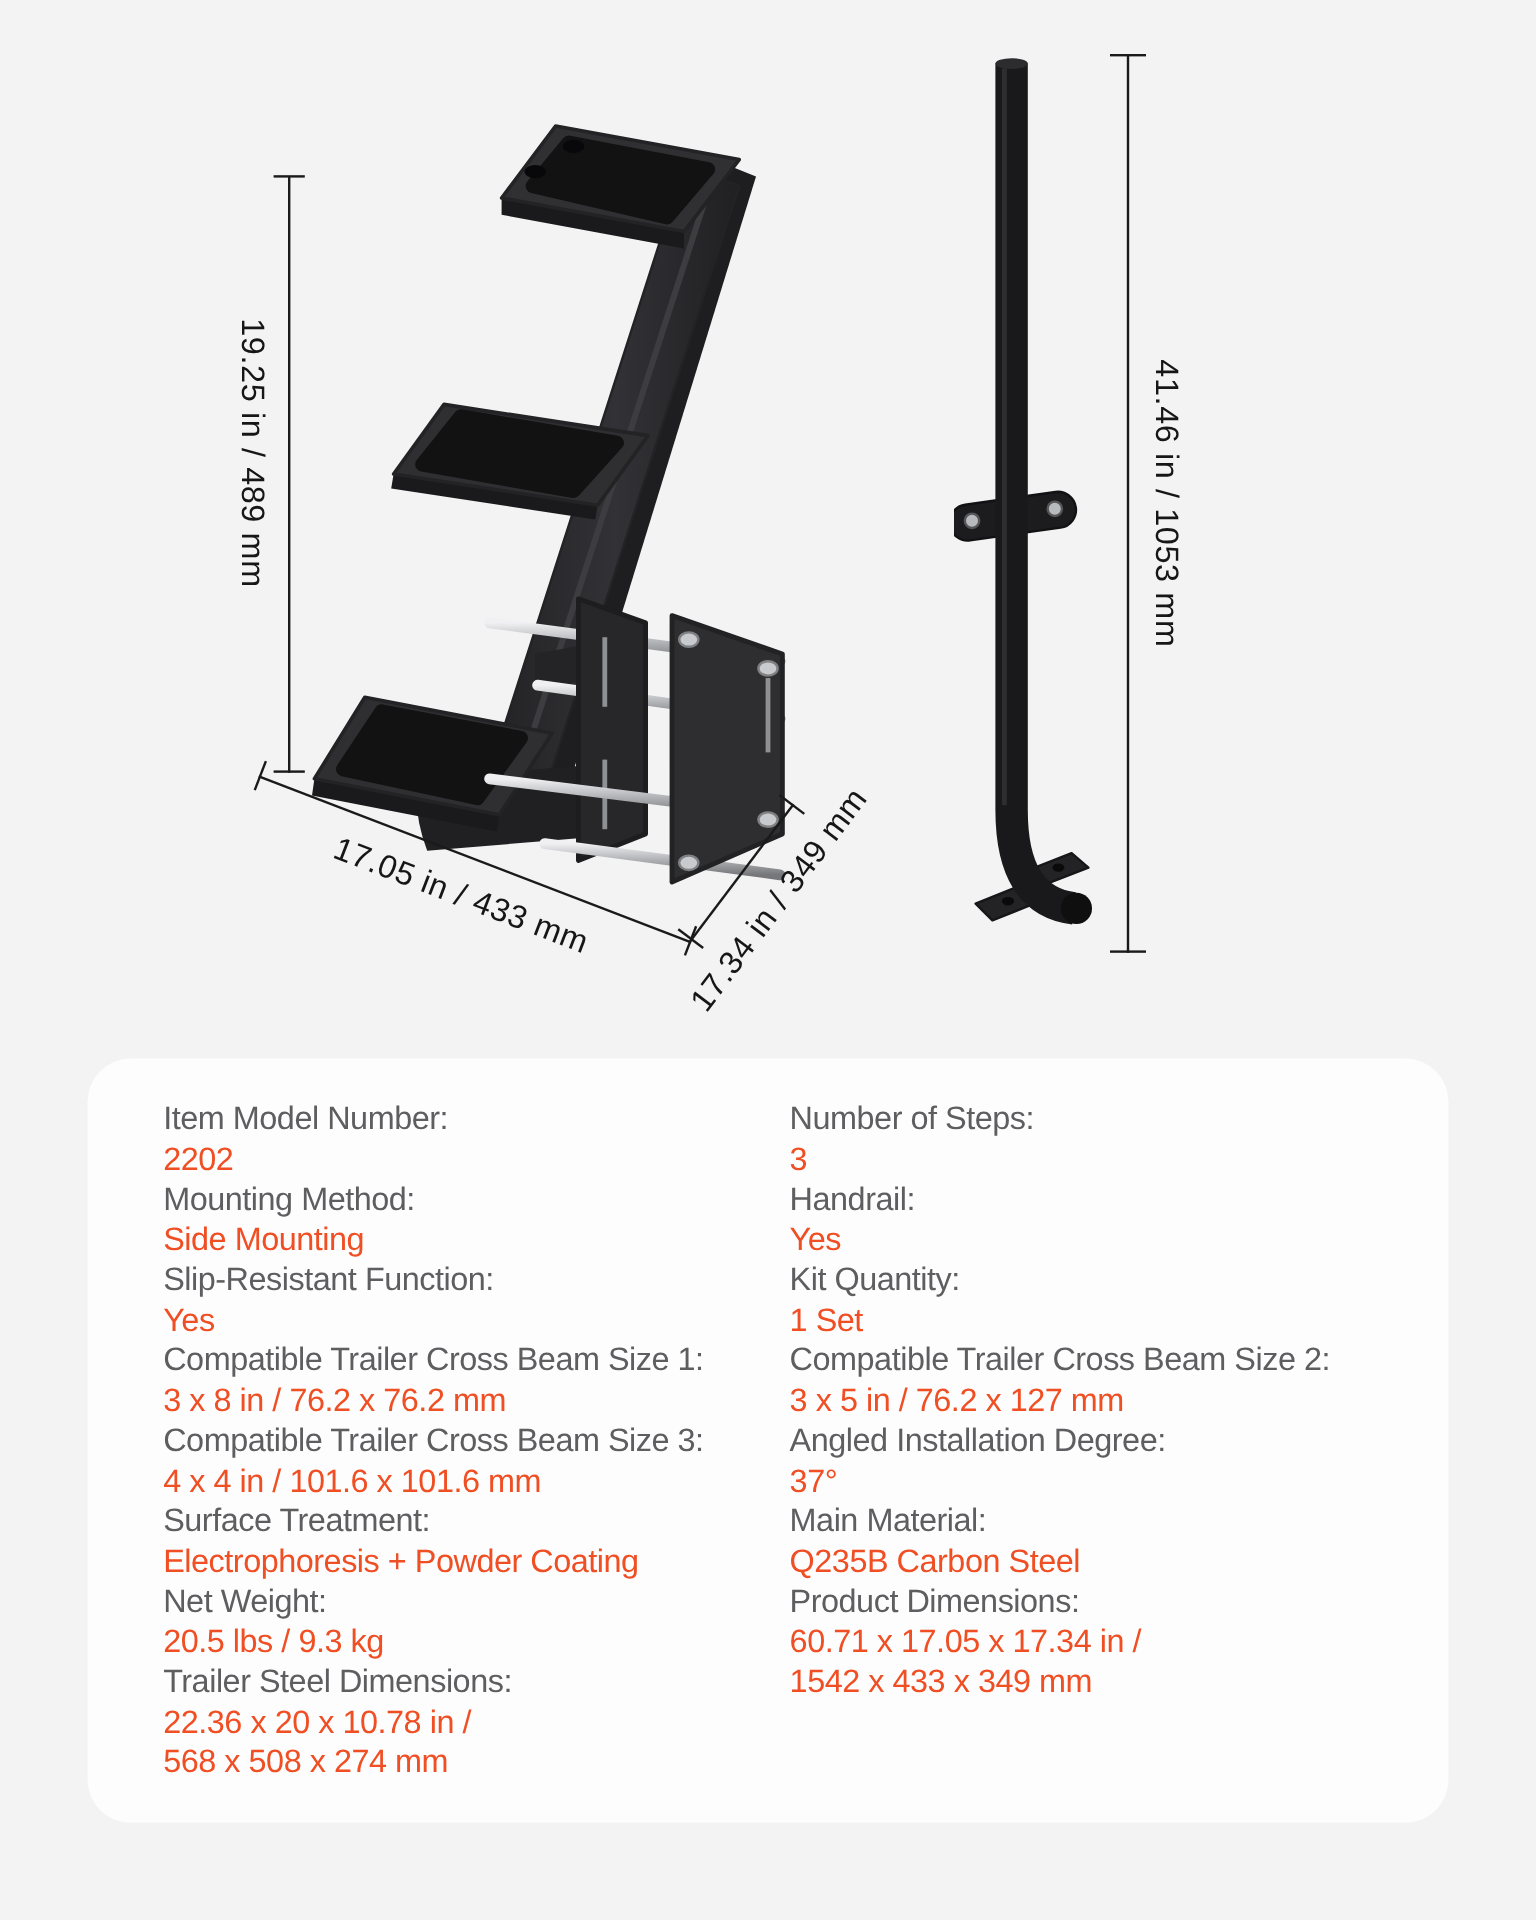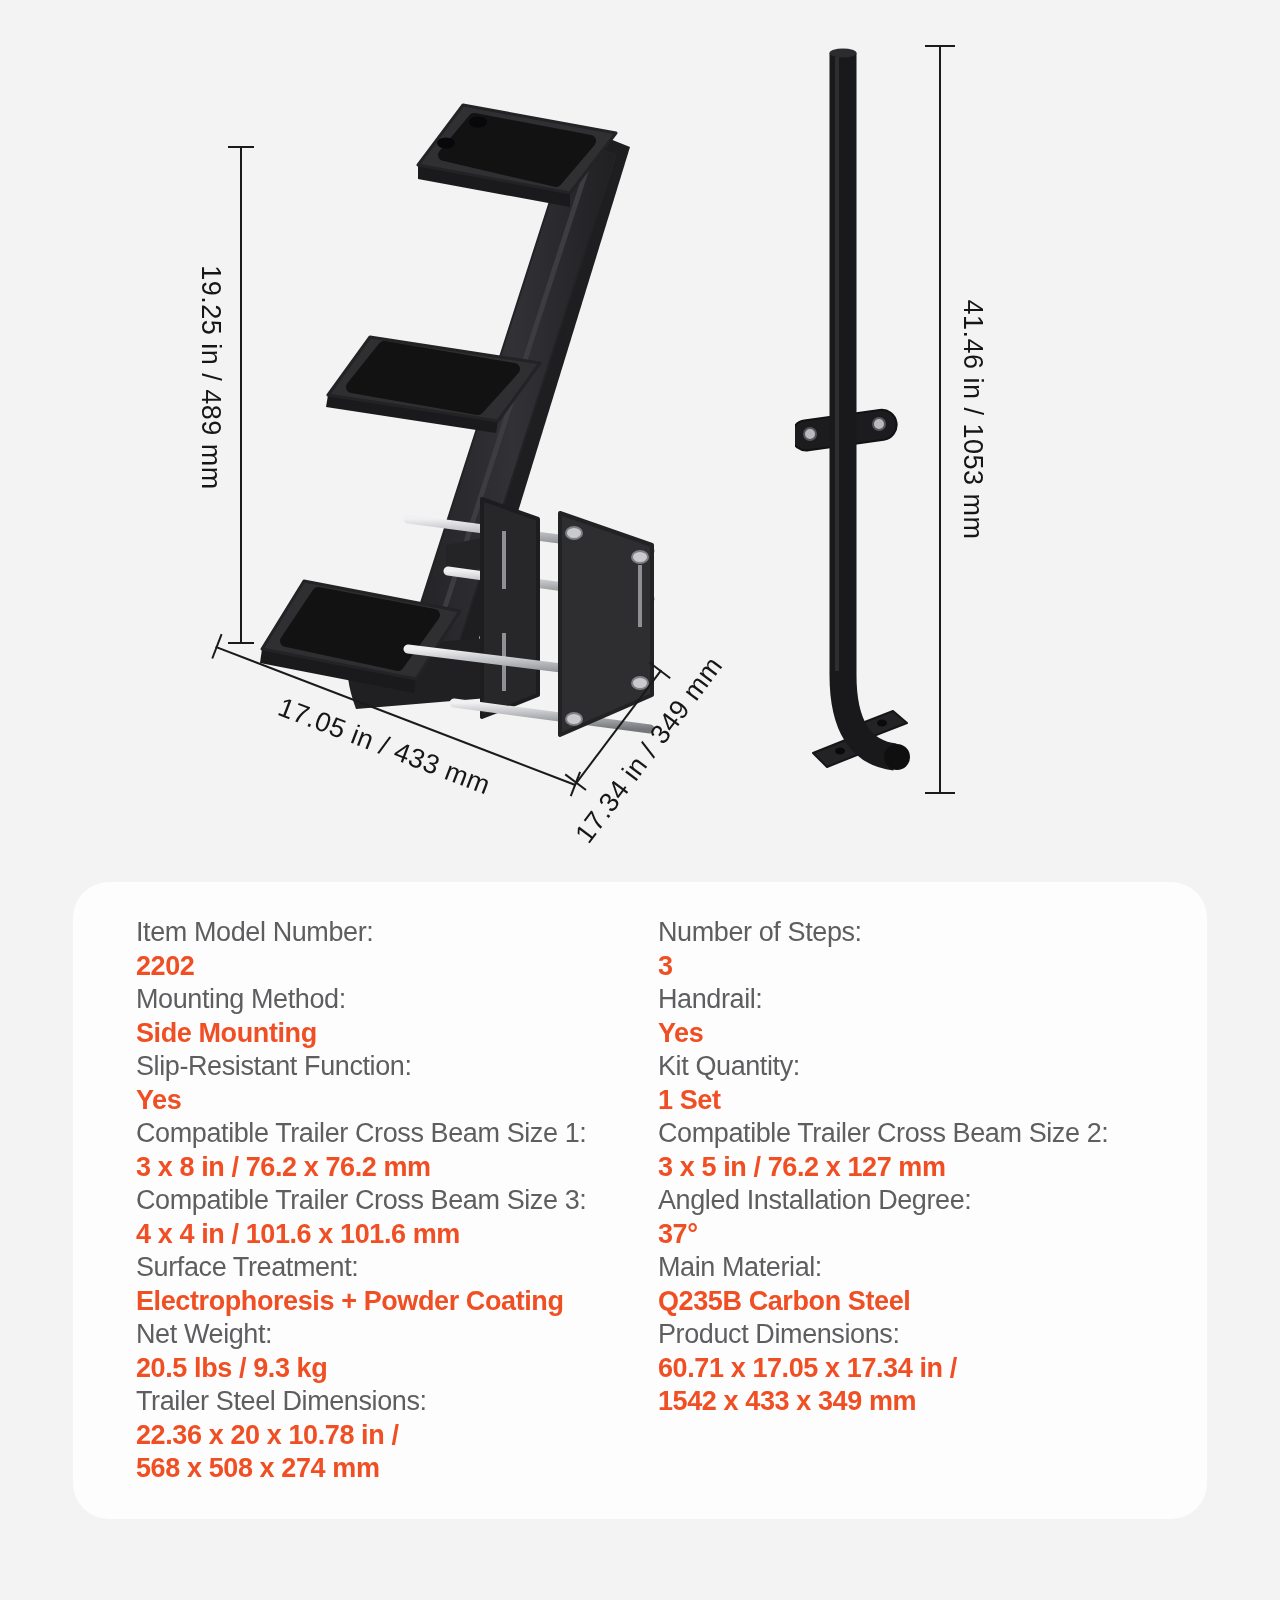--- a/index.html
+++ b/index.html
@@ -29,21 +29,21 @@
     background:#fdfdfd;border-radius:36px;
   }
   .spec-col{position:absolute;top:916px;width:505px;}
   .spec-col.left{left:136px;}
   .spec-col.right{left:638px;margin-left:20px;}
   .spec-label{
     font-size:27px;line-height:33.5px;color:#5e5e61;letter-spacing:-0.4px;
     white-space:pre-line;
   }
   .spec-value{
-    font-size:27px;line-height:33.5px;color:#f04e23;font-weight:bold;
+    font-size:27px;line-height:33.5px;color:#f04e23;font-weight:normal;
     letter-spacing:-0.4px;white-space:pre-line;
   }
   svg{display:block;}
 </style>
 </head>
 <body>
 
 <div class="stage">
 
   <svg style="position:absolute;left:248px;top:93px" width="410" height="700" viewBox="0 0 410 700">

